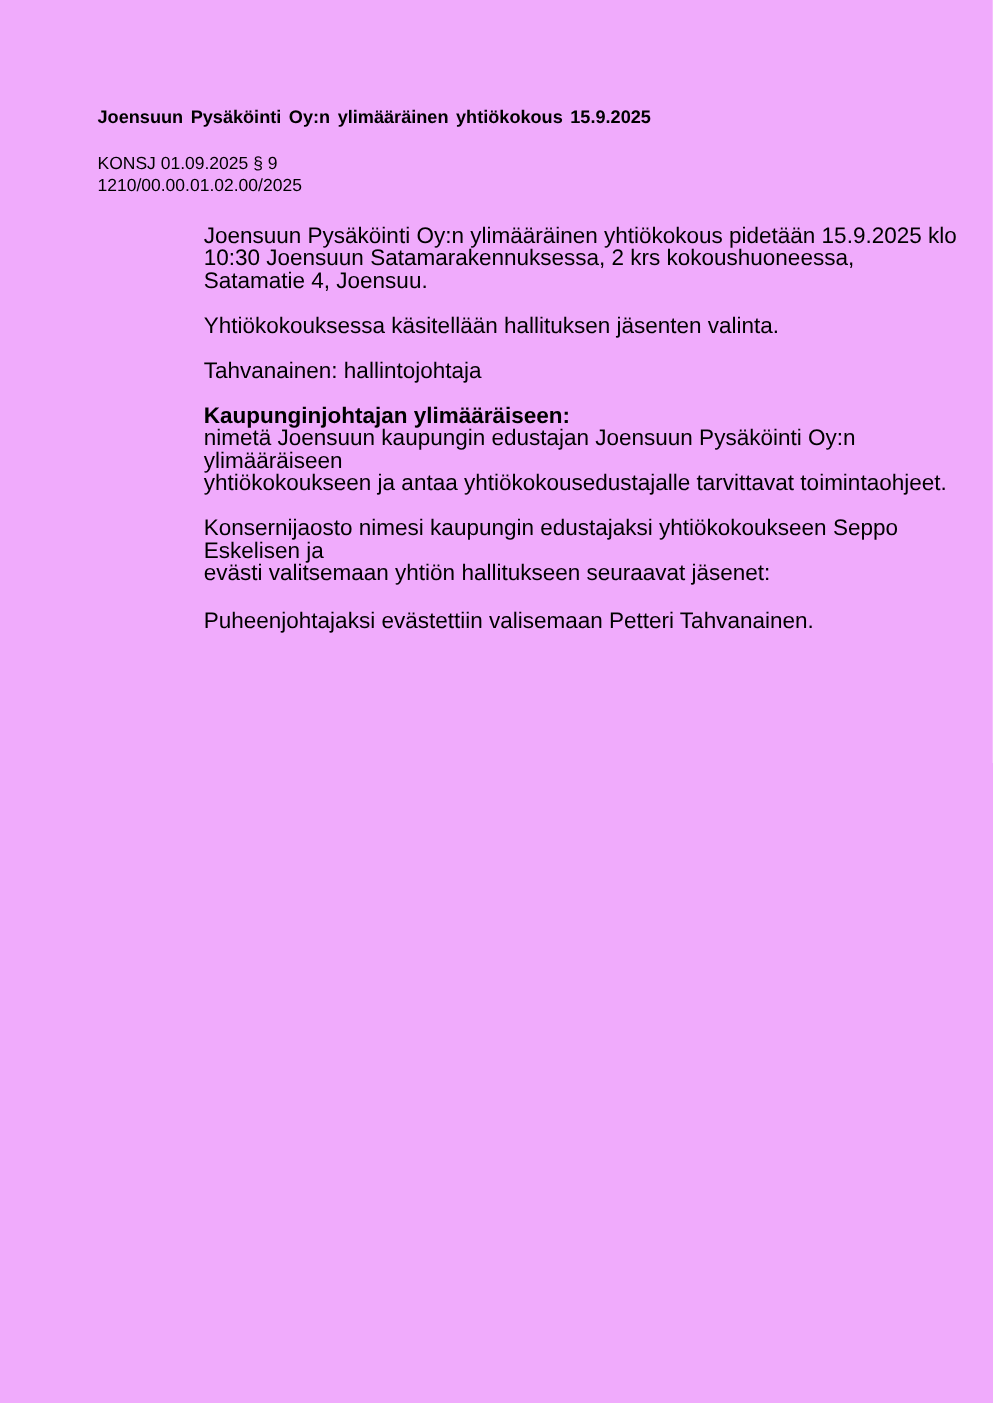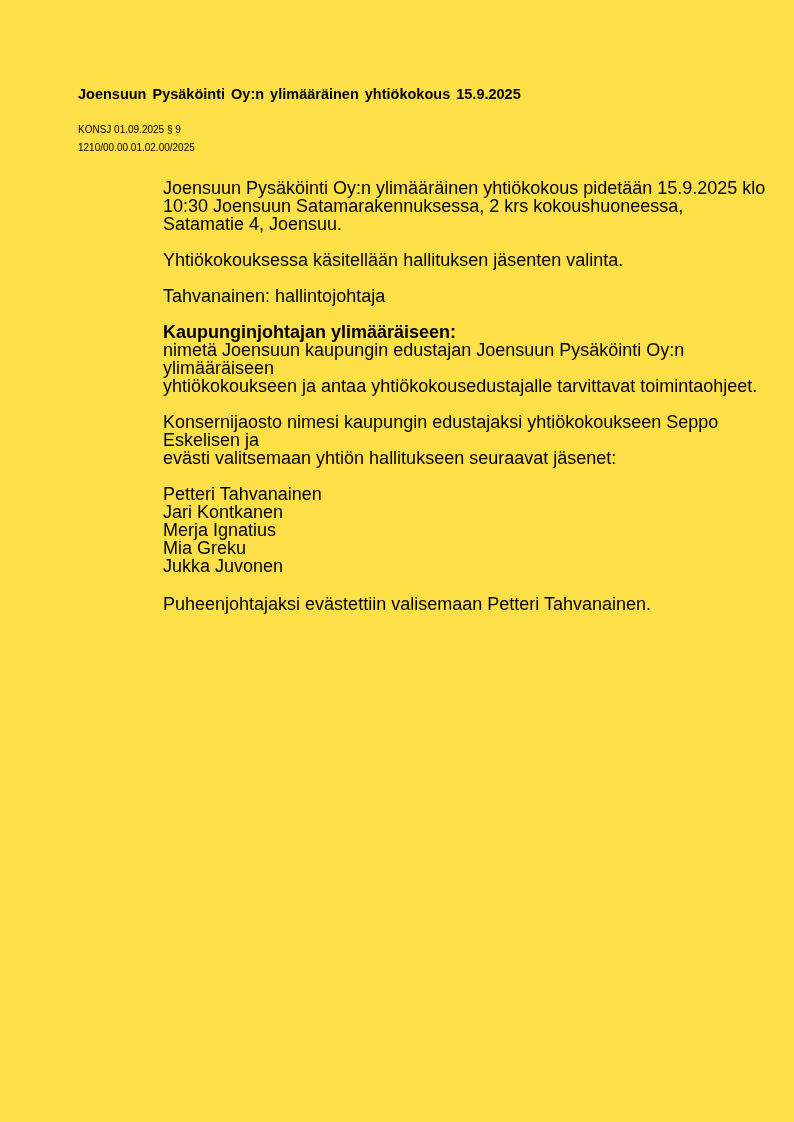--- a/index.html
+++ b/index.html
@@ -8,37 +8,37 @@
     width: 794px;
     height: 1122px;
     background: #ffffff;
     color: #000000;
     font-family: "Liberation Sans", "DejaVu Sans", sans-serif;
   }
   .page {
     position: relative;
     width: 794px;
     height: 1122px;
-    background: #fde047;
+    background: #f0abfc;
     overflow: hidden;
   }
   .doc-title {
     position: absolute;
     left: 78px;
     top: 86px;
     font-size: 14.5px;
     font-weight: bold;
     word-spacing: 2px;
     white-space: nowrap;
   }
   .doc-refs {
     position: absolute;
     left: 78px;
     top: 121px;
-    font-size: 10px;
+    font-size: 14px;
     line-height: 18px;
   }
   .doc-refs div { margin: 0; }
   .doc-body {
     position: absolute;
     left: 163px;
     top: 179px;
     width: 620px;
     font-size: 18px;
     line-height: 18px;
@@ -77,23 +77,18 @@
 
     <p class="bold tight">Kaupunginjohtajan ylimääräiseen:</p>
 
     <p>nimetä Joensuun kaupungin edustajan Joensuun Pysäköinti Oy:n ylimääräiseen
 yhtiökokoukseen ja antaa yhtiökokousedustajalle tarvittavat toimintaohjeet.</p>
 
 
     <p>Konsernijaosto nimesi kaupungin edustajaksi yhtiökokoukseen Seppo Eskelisen ja
 evästi valitsemaan yhtiön hallitukseen seuraavat jäsenet:</p>
 
-    <p>Petteri Tahvanainen
-Jari Kontkanen
-Merja Ignatius
-Mia Greku
-Jukka Juvonen</p>
 
     <p class="last">Puheenjohtajaksi evästettiin valisemaan Petteri Tahvanainen.</p>
 
   </div>
 
 </div>
 
 </body></html>

